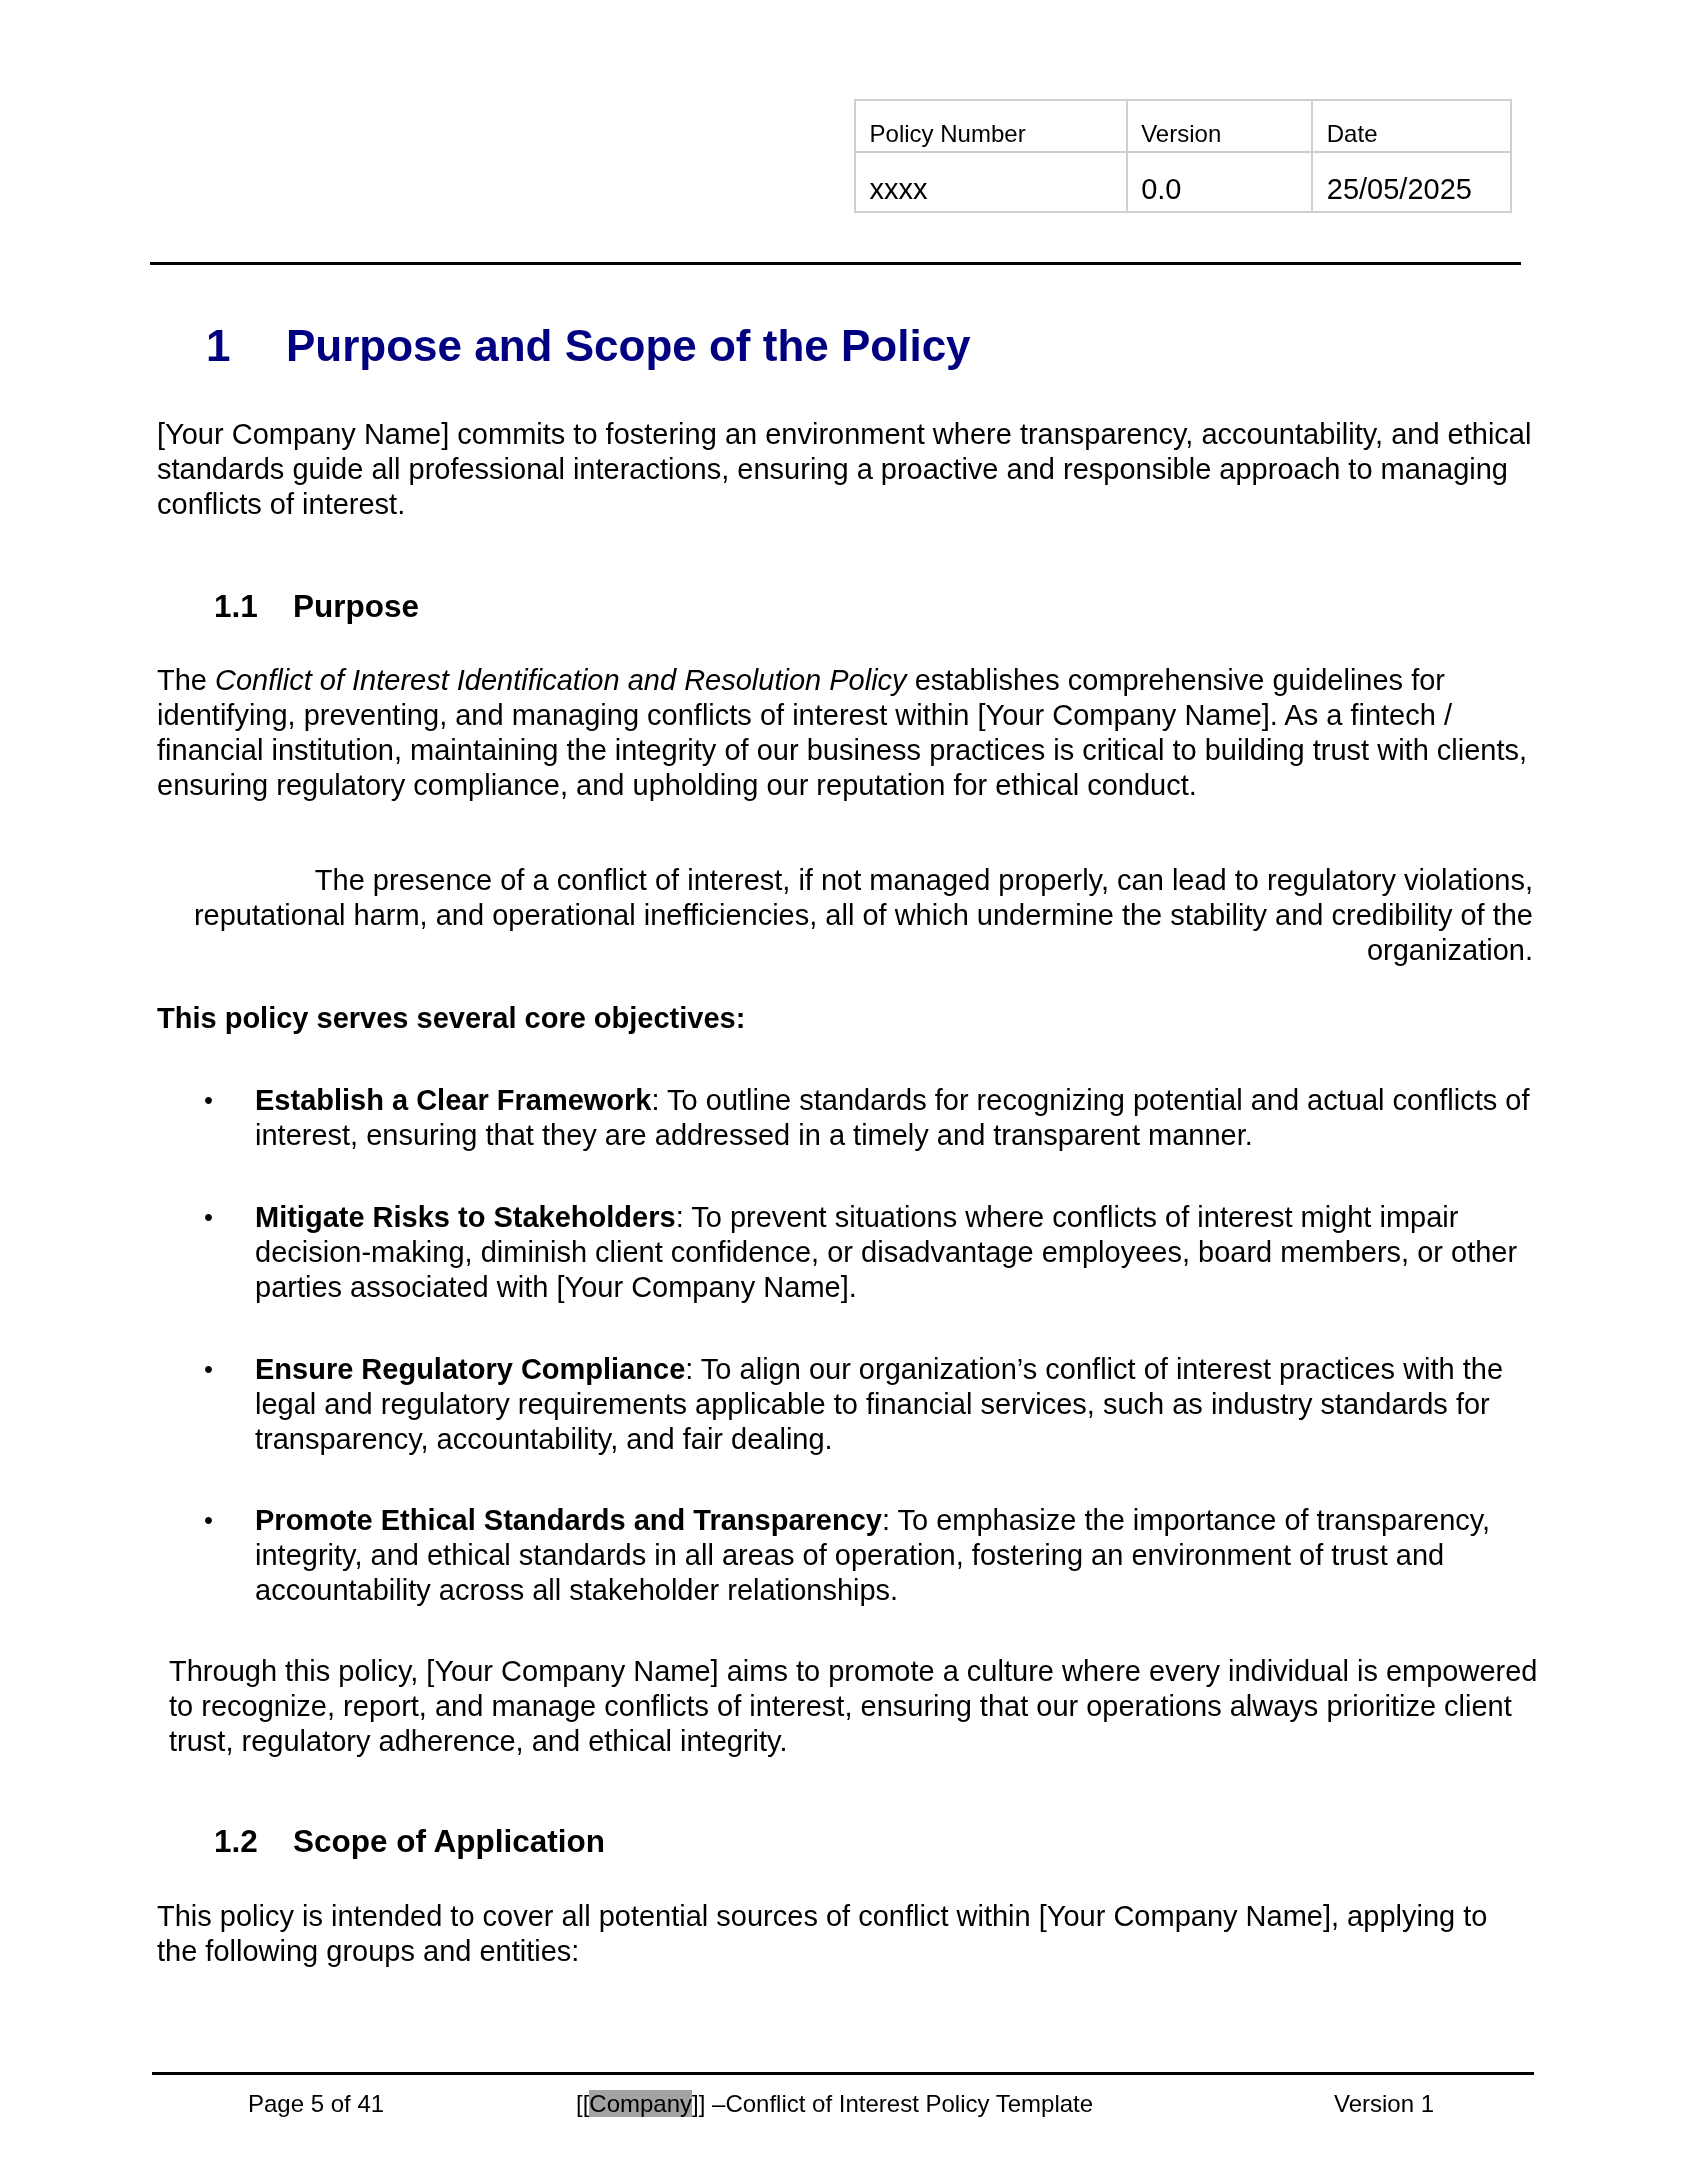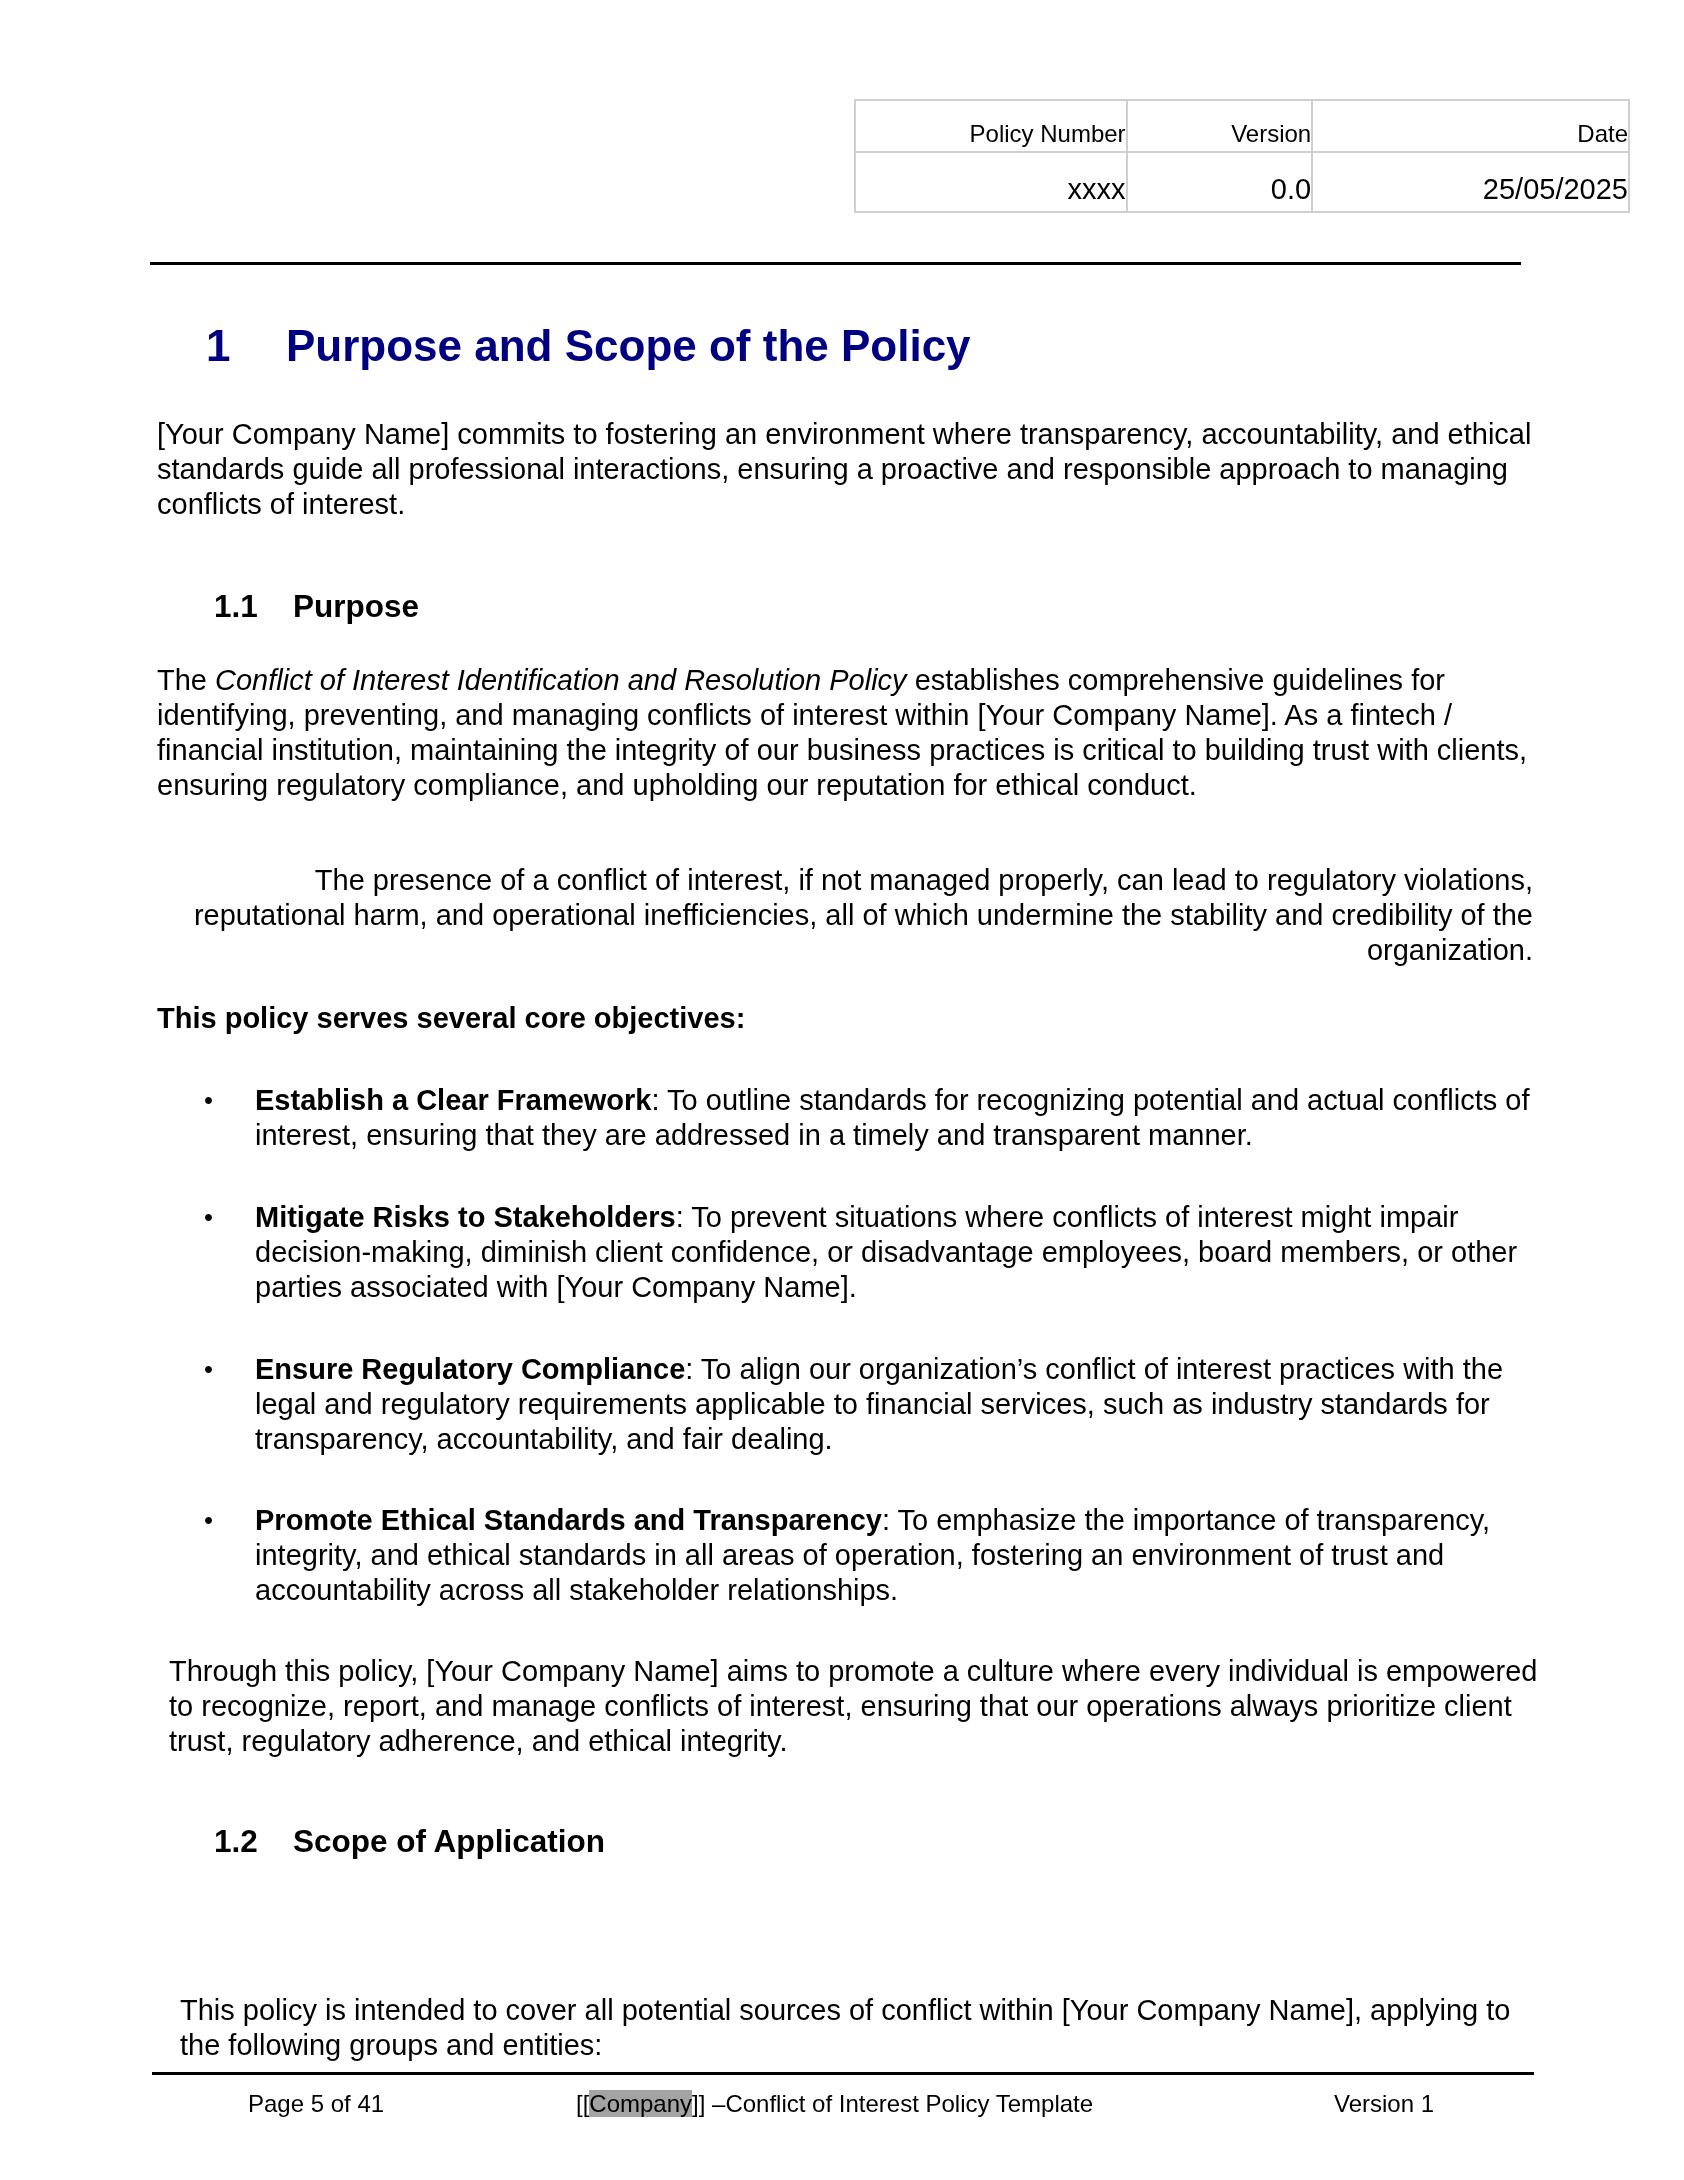--- a/index.html
+++ b/index.html
@@ -1,19 +1,19 @@
 <!DOCTYPE html>
 <html style="font-size:13.6px"><head>
 <meta charset="utf-8">
 <style>
   html, body { margin: 0; padding: 0; background: #ffffff; }
   body { width: 1685px; height: 2181px; position: relative; overflow: hidden;
          font-family: "Liberation Sans", sans-serif; color: #000; }
   
-  table.meta { position: absolute; left: 854px; top: 99px; width: 776px; border-collapse: collapse; text-align: right; }
+  table.meta { position: absolute; left: 854px; top: 99px; width: 658px; border-collapse: collapse; }
   table.meta td { border: 2.6px solid #cfcfcf; padding: 0 0 0 13.6px; vertical-align: bottom; }
   table.meta tr.h td { height: 47px; font-size: 24px; padding-bottom: 3.4px; }
   table.meta tr.v td { height: 53px; font-size: 29px; padding-bottom: 5.1px; border-radius: 6px; }
   table.meta td.c1 { width: 256px; }
   table.meta td.c2 { width: 170px; }
   .rule { position: absolute; background: #000; }
   h1.sec { position: absolute; margin: 0; color: #000080; font-size: 44px; font-weight: bold; line-height: 51px; }
   h1.sec .num { display: inline-block; width: 80px; }
   h2.sub { position: absolute; margin: 8px; font-size: 31.5px; font-weight: bold; line-height: 37px; }
   h2.sub .num { display: inline-block; width: 79px; }
@@ -79,21 +79,21 @@
   <span class="dot">•</span>
   <div class="txt"><b>Promote Ethical Standards and Transparency</b><span>: To emphasize the importance of transparency, integrity, and ethical standards in all areas of operation, fostering an environment of trust and accountability across all stakeholder relationships.</span></div>
 </div>
 
 <p class="body" style="top:1654px;margin-left:12px;">Through this policy, [Your Company Name] aims to promote a culture where every individual is empowered to recognize, report, and manage conflicts of interest, ensuring that our operations always prioritize client trust, regulatory adherence, and ethical integrity.</p>
 
 <h2 class="sub" style="left:206px; top:1815px;">
   <span class="num">1.2</span><span>Scope of Application</span>
 </h2>
 
-<p class="body" style="top:1993px;margin-left:23px;">This policy is intended to cover all potential sources of conflict within [Your Company Name], applying to the following groups and entities:</p>
+<p class="body" style="top:1899px;">This policy is intended to cover all potential sources of conflict within [Your Company Name], applying to the following groups and entities:</p>
 
 <div class="rule" style="left:152px; top:2072px; width:1382px; height:2.6px;"></div>
 <div class="footer" style="left:248px;">Page 5 of 41</div>
 <div class="footer" style="left:576px;">
   <span>[[</span><span class="hl">Company</span><span>]] –Conflict of Interest Policy Template</span>
 </div>
 <div class="footer" style="left:1334px;">Version 1</div>
 
 
 </body></html>

